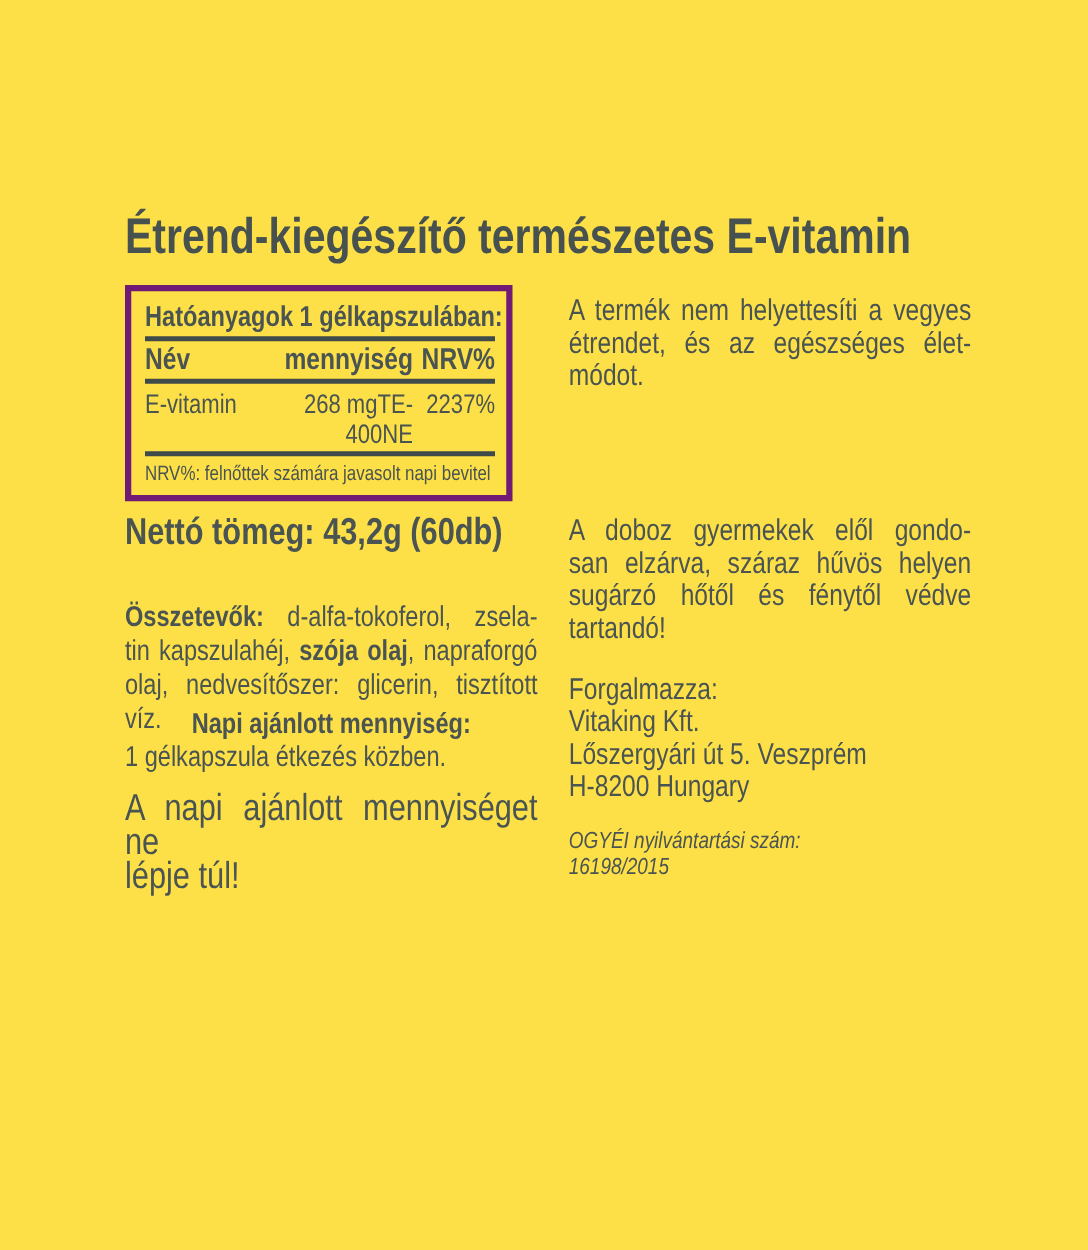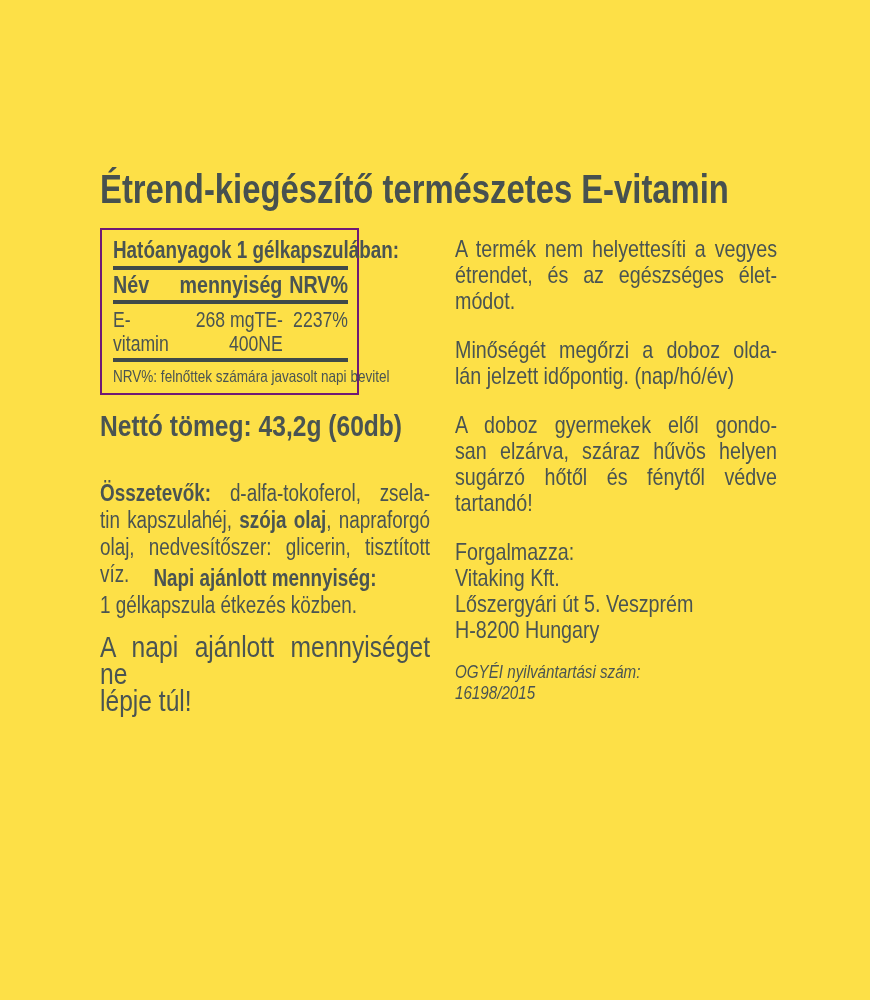--- a/index.html
+++ b/index.html
@@ -17,21 +17,21 @@
   .cx { transform:scaleX(0.82); transform-origin:0 0; width:121.95%; }
 
   .abs { position:absolute; }
   .nw { white-space:nowrap; }
 
   
   .title-wrap { left:100px; top:167px; width:680px; }
   .title { font-size:40px; line-height:44px; font-weight:bold; color:#47514f; }
 
   
-  .ntable { left:100px; top:228px; width:259px; border:2px solid #701a75; background:transparent; }
+  .ntable { left:100px; top:228px; width:310px; border:5px solid #701a75; background:transparent; }
   .tpad  { padding:0 9px 0 11px; }
   .thead { padding-top:7px;  font-size:23px; line-height:26px; font-weight:bold; }
   .trule { height:4px; background:#404a49; margin:3px 9px 0 11px; }
   .trule.r2 { margin-top:2px; }
   .trule.r3 { margin-top:2px; }
   .tcols { padding-top:2px; font-size:24px; line-height:26px; font-weight:bold; }
   .trow  { padding-top:4px; font-size:21.5px; line-height:24px; }
   .tcols, .trow { display:flex; align-items:flex-start; }
   .cName { flex:1; text-align:left; }
   .cAmt  { width:140px; text-align:right; }
@@ -129,26 +129,20 @@
   </div>
 
   <div class="abs rightcol-x rpara p-diet">
     <div class="cx just">
         <div class="tline">A termék nem helyettesíti a vegyes</div>
         <div class="tline">étrendet, és az egészséges élet-</div>
         <div class="tline">módot.</div>
       </div>
   </div>
 
-  <div class="abs rightcol-x rpara p-quality">
-    <div class="cx just">
-        <div class="tline">Minőségét megőrzi a doboz olda-</div>
-        <div class="tline">lán jelzett időpontig. (nap/hó/év)</div>
-      </div>
-  </div>
 
   <div class="abs rightcol-x rpara p-storage">
     <div class="cx just">
         <div class="tline">A doboz gyermekek elől gondo-</div>
         <div class="tline">san elzárva, száraz hűvös helyen</div>
         <div class="tline">sugárzó hőtől és fénytől védve</div>
         <div class="tline">tartandó!</div>
       </div>
   </div>
 

